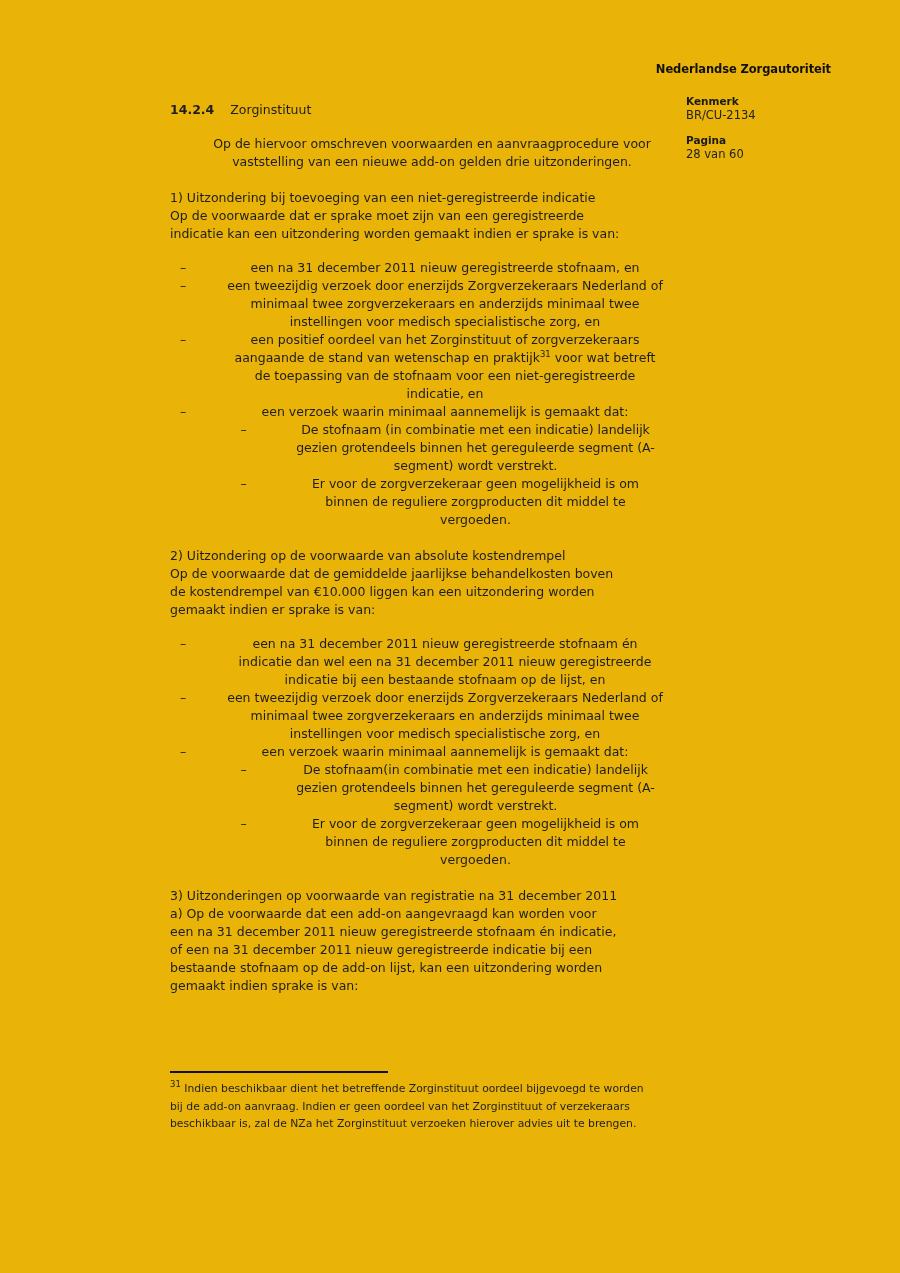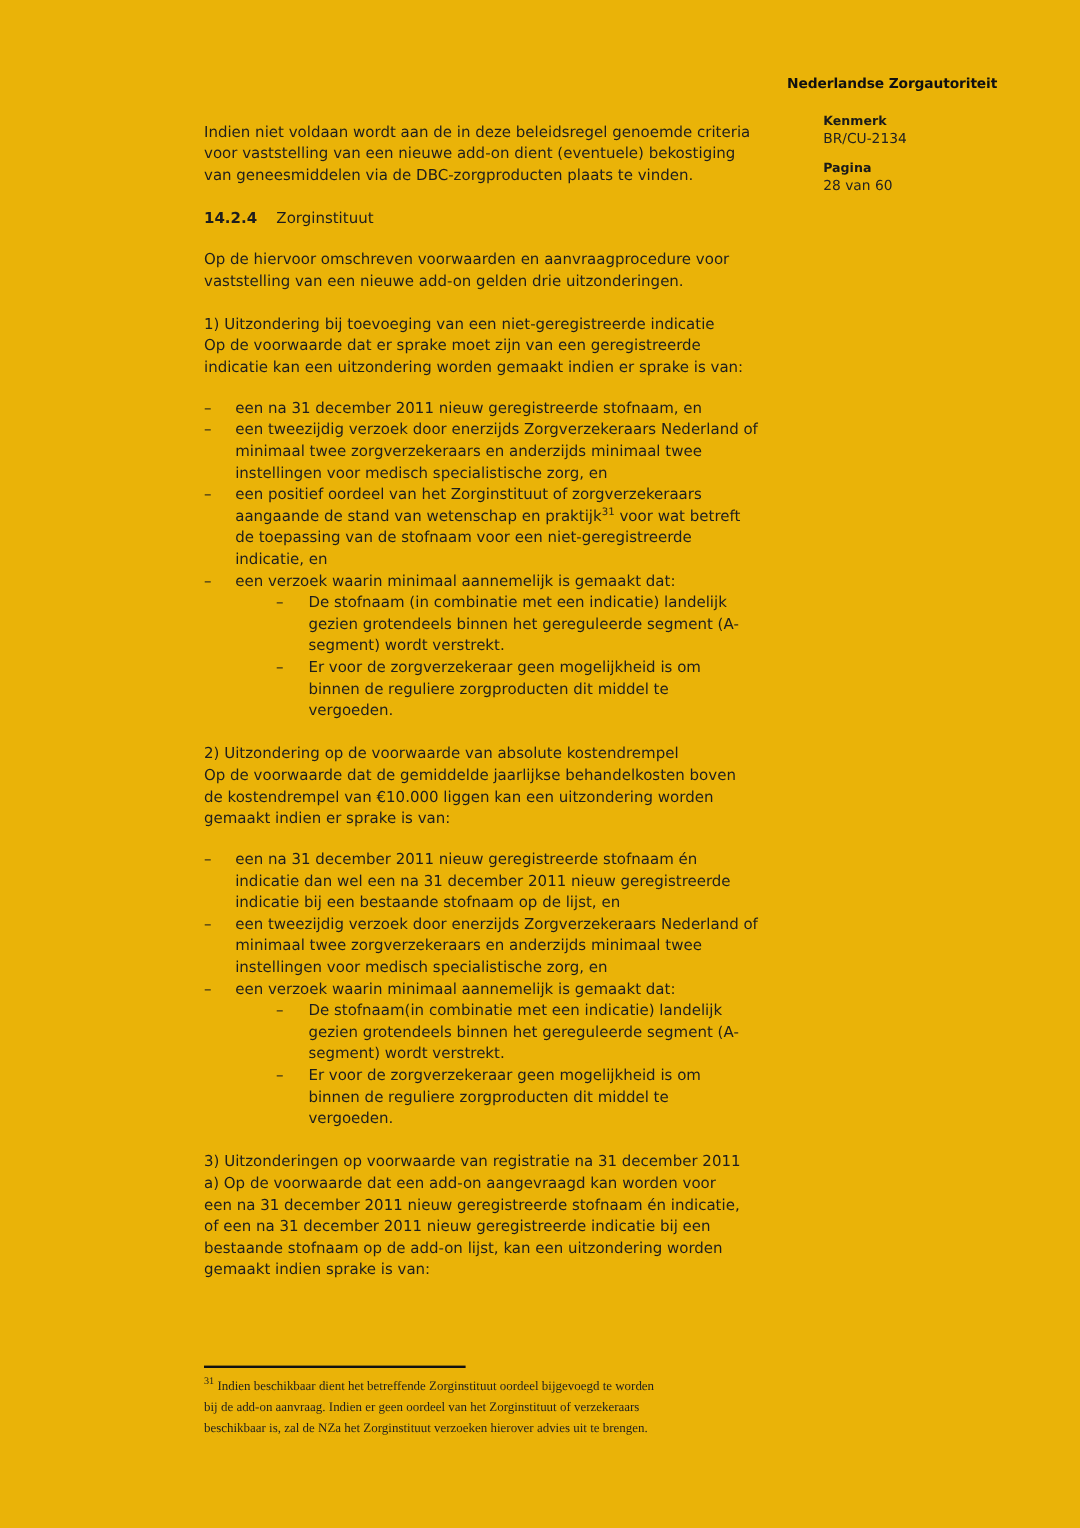--- a/index.html
+++ b/index.html
@@ -39,39 +39,38 @@
   .main{
     position:absolute;
     left:170px;top:101px;
     width:524px;
     font-size:12.5px;
     line-height:18px;
     color:#1e1e1e;
   }
   .main > *{margin:18px 0 0 0;}
   .main > :first-child{margin-top:0;}
-  .main > .tight{margin-top:16px;}
+  .main > .tight{margin-top:16px;text-align:center;}
   .heading{margin-bottom:2px;}
   .heading .num{font-weight:bold;margin-right:16px;}
   .para{margin-left:0;}
   .list{}
   .item{display:flex;}
   .item > .dash{width:26px;flex:none;}
   .itembody{flex:1;}
   .sublist .item{margin-left:60px;}
   .sublist .item > .dash{width:27px;}
   sup{font-size:8.5px;vertical-align:super;line-height:0;}
   .footnote{
     position:absolute;
-    left:170px;top:1138px;
+    left:170px;top:1071px;
     width:512px;
     font-size:10.8px;
     line-height:17.5px;
     color:#1f1f1f;
-    font-family:Liberation Serif, serif;
   }
   .footnote-rule{
     width:218px;height:0;
     border-top:2px solid #111;
     margin:0 0 7px 0;
   }
 </style>
 </head>
 <body>
 
@@ -84,21 +83,20 @@
       <div class="meta-label">Kenmerk</div>
       <div class="meta-value">BR/CU-2134</div>
     </div>
     <div class="meta-group">
       <div class="meta-label">Pagina</div>
       <div class="meta-value">28 van 60</div>
     </div>
   </div>
 
   <div class="main">
-      <p class="para">Indien niet voldaan wordt aan de in deze beleidsregel genoemde criteria<br>voor vaststelling van een nieuwe add-on dient (eventuele) bekostiging<br>van geneesmiddelen via de DBC-zorgproducten plaats te vinden.</p>
       <div class="heading"><span class="num">14.2.4</span><span class="ttl">Zorginstituut</span></div>
       <p class="para tight">Op de hiervoor omschreven voorwaarden en aanvraagprocedure voor<br>vaststelling van een nieuwe add-on gelden drie uitzonderingen.</p>
       <p class="para">1) Uitzondering bij toevoeging van een niet-geregistreerde indicatie<br>Op de voorwaarde dat er sprake moet zijn van een geregistreerde<br>indicatie kan een uitzondering worden gemaakt indien er sprake is van:</p>
       <div class="list tight">
         <div class="item">
           <span class="dash">–</span>
           <div class="itembody">een na 31 december 2011 nieuw geregistreerde stofnaam, en</div>
         </div>
         <div class="item">
           <span class="dash">–</span>

